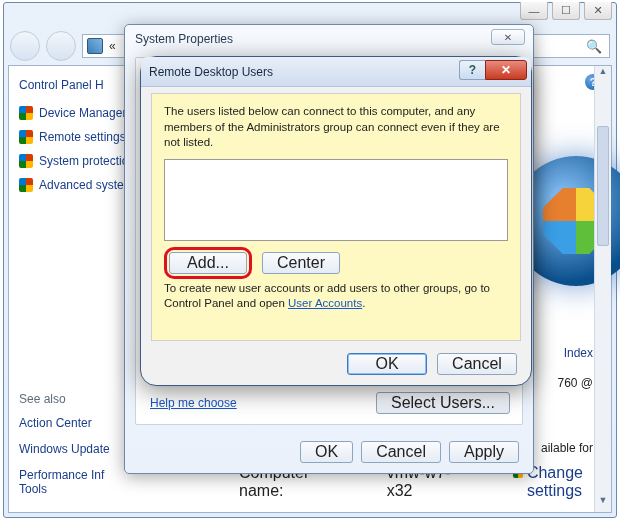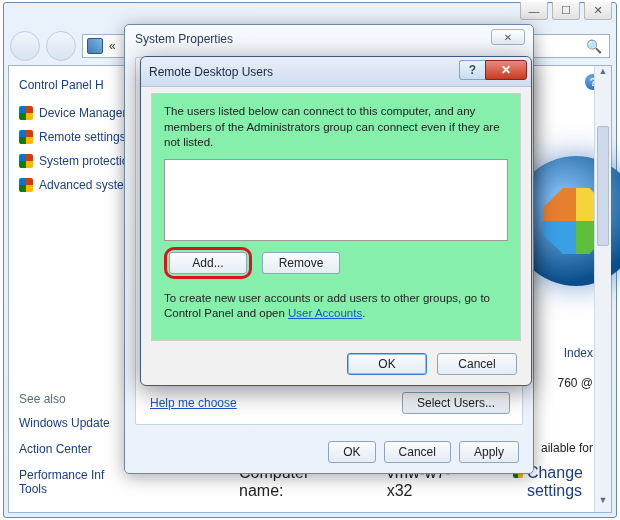--- a/index.html
+++ b/index.html
@@ -149,37 +149,37 @@
   .sysprops-body {
     position:absolute; left:10px; right:10px; top:32px; bottom:48px;
     background:#fff; border:1px solid #c7d4e4; border-radius:2px;
     padding: 12px;
   }
   .help-link { color:#1a56c4; text-decoration:underline; font-size:12px;}
   .select-users-btn, .vista-btn {
     height:22px; padding:0 14px;
     background:linear-gradient(#fafbfd,#e5ecf5);
     border:1px solid #8fa5bf; border-radius:3px;
-    font-size:12px; color:#222;
+    font-size:16px; color:#222;
     display:inline-flex; align-items:center; justify-content:center;
     cursor:pointer;
   }
   .sysprops-footer {
     position:absolute; left:0; right:0; bottom:10px;
     display:flex; justify-content:flex-end; gap:8px; padding-right:14px;
   }
   .sysprops-body .select-users-btn { position:absolute; right:12px; bottom:10px;}
   .sysprops-body .help-link { position:absolute; left:14px; bottom:14px;}
 
   
   .rdu {
     position: absolute; left: 140px; top: 56px;
     width: 392px; height: 330px;
     background: #f1f1f1;
-    border: 1px solid #3b5b84; border-radius: 6px;
+    border: 1px solid #3b5b84; border-radius: 16px;
     box-shadow: 0 5px 24px rgba(0,0,0,.45);
   }
   .rdu-titlebar {
     height: 30px;
     background: linear-gradient(#e9eff8,#cfdcee);
     border-bottom: 1px solid #b5c5da;
     border-radius: 6px 6px 0 0;
     display:flex; align-items:center; padding:0 8px;
     color:#17283f; font-size:12px;
     position:relative;
@@ -198,36 +198,36 @@
   .tb-close {
     width:42px; height:20px;
     background:linear-gradient(#e88b7e,#c83a22);
     border:1px solid #8f2414;
     border-radius:0 3px 3px 0;
     display:flex;align-items:center;justify-content:center;
     color:#fff; font-weight:bold; font-size:12px;
   }
   .rdu-body {
     position:absolute; left:10px; right:10px; top:36px; bottom:44px;
-    background:#86efac; border:1px solid #cfcfcf;
+    background:#fef9c3; border:1px solid #cfcfcf;
     padding:10px 12px;
     font-size:11.5px; color:#222;
   }
   .rdu-desc { line-height:1.35; }
   .rdu-list {
     margin-top:8px; height:82px;
     background:#fff; border:1px solid #9a9a9a;
   }
   .rdu-access { margin-top:10px; }
   .rdu-btnrow { margin-top:6px; display:flex; gap:10px; align-items:center;}
   .red-ring {
     border:3px solid #d12; border-radius:10px; padding:2px;
     display:inline-flex;
   }
-  .rdu-note { margin-top:12px; line-height:1.35;}
+  .rdu-note { margin-top:2px; line-height:1.35;}
   .rdu-note a { color:#1a56c4; text-decoration:underline;}
   .rdu-footer {
     position:absolute; left:0; right:0; bottom:10px;
     display:flex; justify-content:flex-end; gap:10px; padding-right:14px;
   }
   .vista-btn.default {
     border:1px solid #3a78c8;
     box-shadow: 0 0 0 1px #8fc0ef inset;
   }
 </style>
@@ -271,24 +271,24 @@
         <span class="shield"></span>
         <span>System protection</span>
       </div>
       <div class="side-link">
         <span class="shield"></span>
         <span>Advanced system</span>
       </div>
 
       <div class="see-also">See also</div>
       <div class="side-link" style="margin-bottom:12px">
+        <span>Action Center</span>
+      </div>
+      <div class="side-link" style="margin-bottom:12px">
         <span>Windows Update</span>
-      </div>
-      <div class="side-link" style="margin-bottom:12px">
-        <span>Action Center</span>
       </div>
       <div class="side-link" style="white-space:pre-line">
         <span>Performance Inf
 Tools</span>
       </div>
     </div>
 
     <div class="right-pane">
       <div class="orb"></div>
       <div class="rp-text">Index</div>
@@ -335,21 +335,21 @@
       <div class="tb-close">✕</div>
     </div>
   </div>
   <div class="rdu-body">
     <div class="rdu-desc">The users listed below can connect to this computer, and any members of the Administrators group can connect even if they are not listed.</div>
     <div class="rdu-list"></div>
     <div class="rdu-btnrow">
       <span class="red-ring">
         <button class="vista-btn" style="width:78px">Add...</button>
       </span>
-      <button class="vista-btn" style="width:78px">Remove</button>
+      <button class="vista-btn" style="width:78px">Center</button>
     </div>
     <div class="rdu-note">
       <span>To create new user accounts or add users to other groups, go to Control Panel and open </span><a>User Accounts</a><span>.</span>
     </div>
   </div>
   <div class="rdu-footer">
     <button class="vista-btn default" style="width:80px">OK</button>
     <button class="vista-btn" style="width:80px">Cancel</button>
   </div>
 </div>

